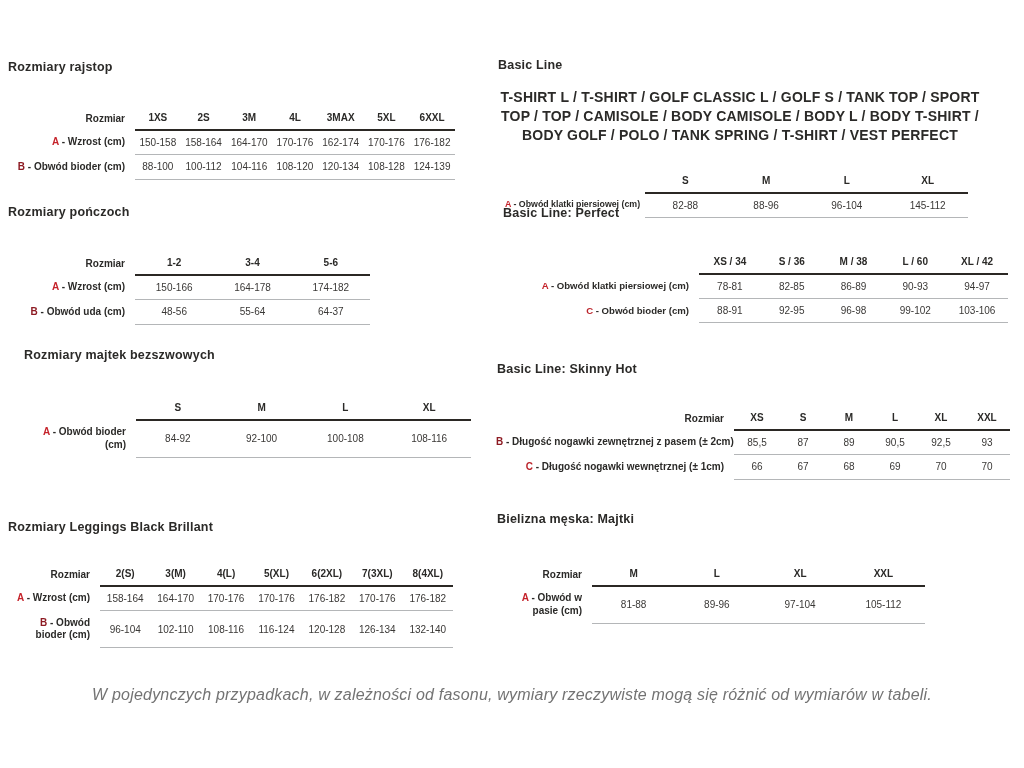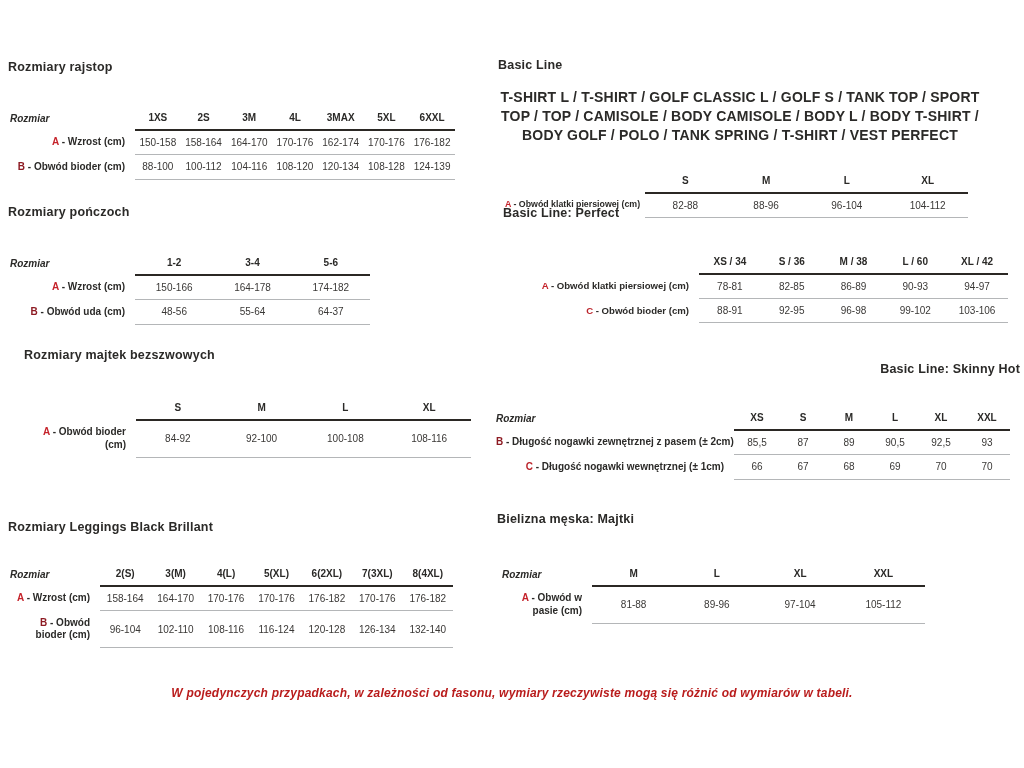--- a/index.html
+++ b/index.html
@@ -42,24 +42,23 @@
     padding: 6px 2px;
     vertical-align: middle;
   }
   table.size-table th.val {
     font-weight: bold;
     text-align: center;
     border-bottom: 2px solid #2b2824;
   }
   table.size-table th.lbl {
     font-weight: bold;
-    text-align: left;
+    text-align: right;
     padding-right: 10px;
     border-bottom: none;
-    font-style: italic;
   }
   table.size-table td.val {
     font-weight: normal;
     text-align: center;
     color: #3a3836;
     border-bottom: 1px solid #b4b6b8;
   }
   table.size-table td.lbl {
     font-weight: bold;
     text-align: right;
@@ -89,34 +88,33 @@
 
   
   .sec-rajstopy  { left: 8px;   top: 20px;  width: 460px; }
   .sec-ponczochy { left: 8px;   top: 165px; width: 460px; }
   .sec-majtek    { left: 24px;   top: 308px; width: 470px; }
   .sec-leggings  { left: 8px;   top: 480px; width: 460px; }
   .sec-basic     { left: 490px; top: 18px;  width: 530px; }
   .sec-perfect   { left: 490px; top: 166px; width: 530px; }
   .sec-perfect h2 { margin-left: 13px; }
   .sec-skinny    { left: 490px; top: 322px; width: 530px; }
-  .sec-skinny h2 { margin-left: 7px; text-align: right; }
+  .sec-skinny h2 { margin-left: 7px; }
   .sec-majtki    { left: 490px; top: 472px; width: 530px; }
   .sec-majtki h2 { margin-left: 7px; }
   .sec-basic h2  { margin-left: 8px; }
 
   .footer-note {
     position: absolute;
     left: 0; right: 0; top: 646px;
     text-align: center;
     font-style: italic;
-    font-size: 12px;
-    color: #b91c1c;
+    font-size: 16px;
+    color: #737373;
     letter-spacing: 0.2px;
-    font-weight: bold;
   }
 </style>
 </head>
 <body>
 
 <div class="page">
 
   <section class="sec sec-rajstopy">
     <h2>Rozmiary rajstop</h2>
     <table class="size-table t-rajstopy">
@@ -261,21 +259,21 @@
             <th class="val">L</th>
             <th class="val">XL</th>
           </tr>
         </thead>
         <tbody>
           <tr>
             <td class="lbl"><span class="letter" style="color: rgb(197, 35, 43);">A</span> - Obwód klatki piersiowej (cm)</td>
             <td class="val">82-88</td>
             <td class="val">88-96</td>
             <td class="val">96-104</td>
-            <td class="val">104-112</td>
+            <td class="val">145-112</td>
           </tr>
         </tbody>
       </table>
   </section>
 
   <section class="sec sec-perfect">
     <h2>Basic Line: Perfect</h2>
     <table class="size-table t-perfect">
         <thead>
           <tr>

